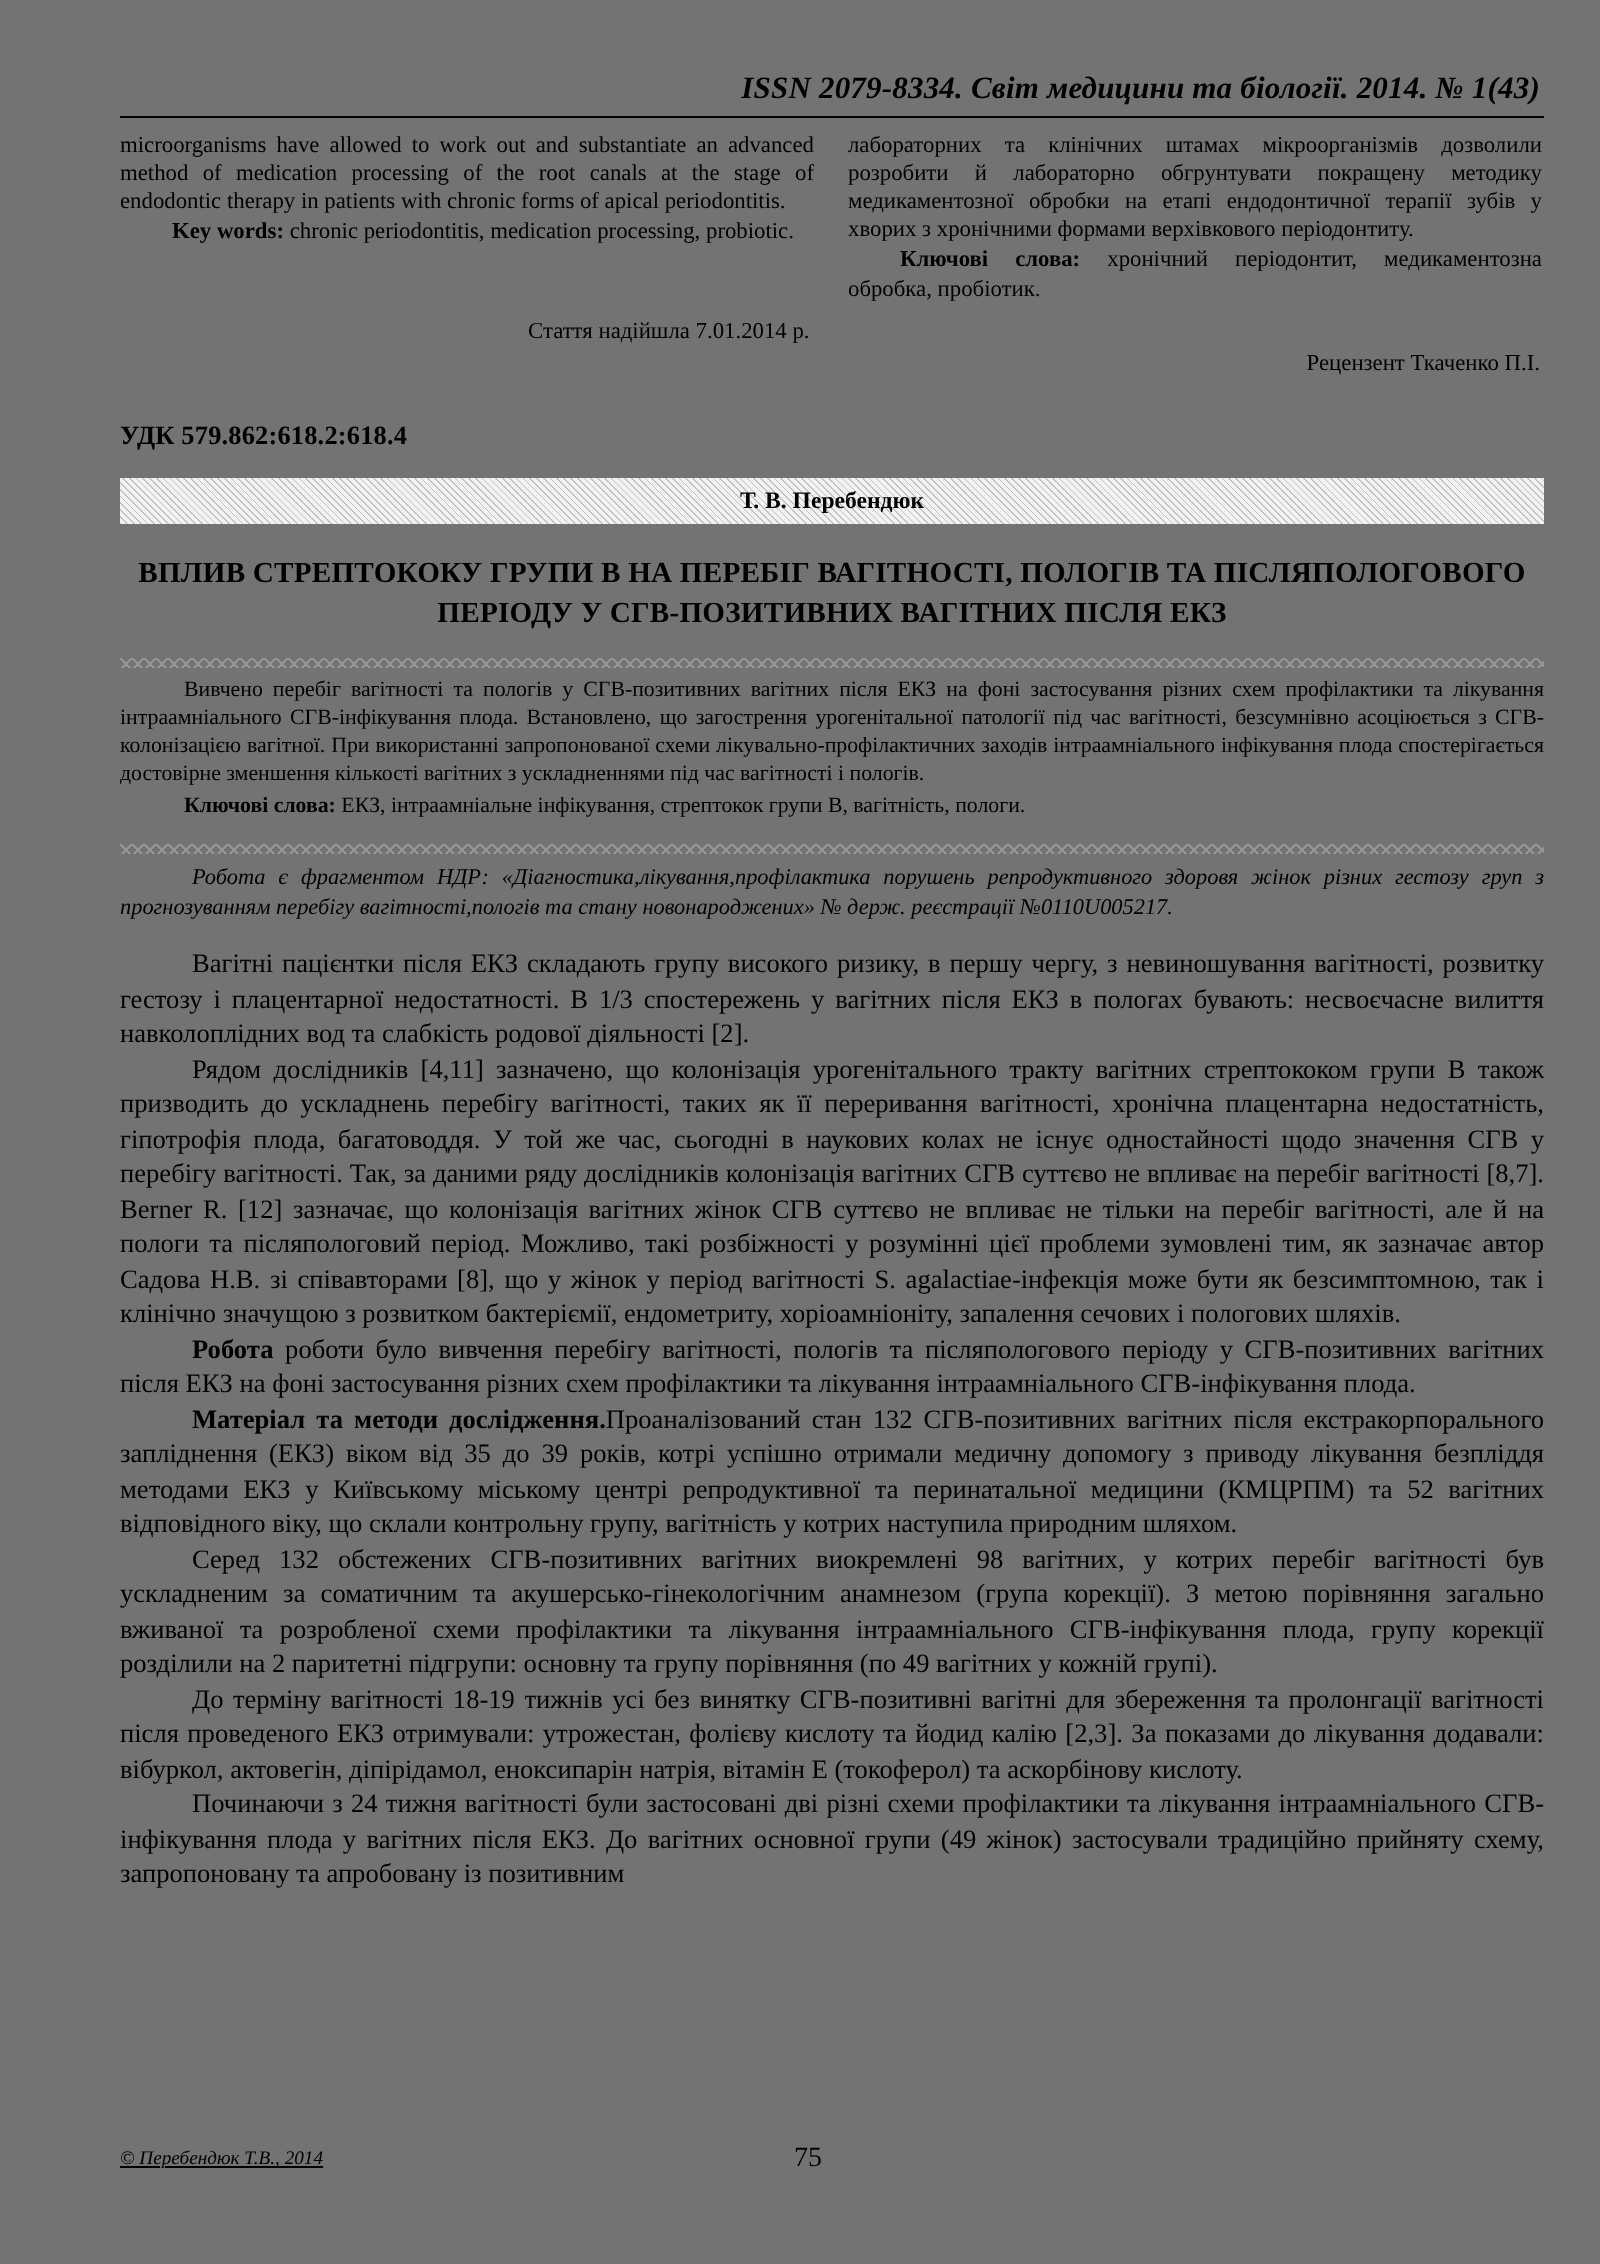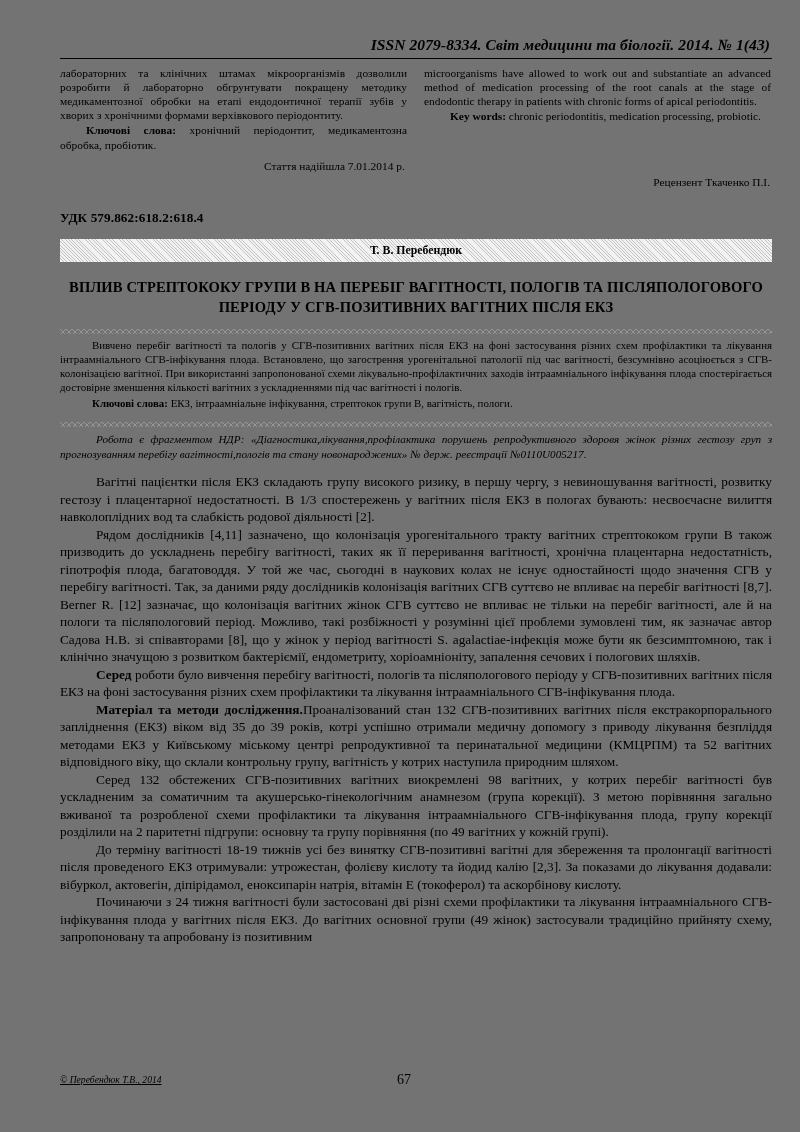--- a/index.html
+++ b/index.html
@@ -201,27 +201,27 @@
 <body>
 
 <div class="page">
   <div class="content">
 
     <div class="running-head">ISSN 2079-8334. Світ медицини та біології. 2014. № 1(43)</div>
     <div class="head-rule"></div>
 
     <div class="two-col">
       <div class="col">
+        <p>microorganisms have allowed to work out and substantiate an advanced method of medication processing of the root canals at the stage of endodontic therapy in patients with chronic forms of apical periodontitis.</p>
+        <p class="kw"><b>Key words:</b><span> chronic periodontitis, medication processing, probiotic.</span></p>
+      </div>
+      <div class="col">
         <p>лабораторних та клінічних штамах мікроорганізмів дозволили розробити й лабораторно обгрунтувати покращену методику медикаментозної обробки на етапі ендодонтичної терапії зубів у хворих з хронічними формами верхівкового періодонтиту.</p>
         <p class="kw"><b>Ключові слова:</b><span> хронічний періодонтит, медикаментозна обробка, пробіотик.</span></p>
       </div>
-      <div class="col">
-        <p>microorganisms have allowed to work out and substantiate an advanced method of medication processing of the root canals at the stage of endodontic therapy in patients with chronic forms of apical periodontitis.</p>
-        <p class="kw"><b>Key words:</b><span> chronic periodontitis, medication processing, probiotic.</span></p>
-      </div>
     </div>
 
     <div class="meta-line">
       <div class="meta-received">Стаття надійшла 7.01.2014 р.</div>
       <div class="meta-reviewer">Рецензент Ткаченко П.І.</div>
     </div>
 
     <div class="udc">УДК 579.862:618.2:618.4</div>
 
     <div class="author-banner">
@@ -239,26 +239,26 @@
 
     <div class="zigzag"></div>
 
     <div class="ndr">
       <p>Робота є фрагментом НДР: «Діагностика,лікування,профілактика порушень репродуктивного здоровя жінок різних гестозу груп з прогнозуванням перебігу вагітності,пологів та стану новонароджених» № держ. реєстрації №0110U005217.</p>
     </div>
 
     <div class="body">
       <p><b></b><span>Вагітні пацієнтки після ЕКЗ складають групу високого ризику, в першу чергу, з невиношування вагітності, розвитку гестозу і плацентарної недостатності. В 1/3 спостережень у вагітних після ЕКЗ в пологах бувають: несвоєчасне вилиття навколоплідних вод та слабкість родової діяльності [2].</span></p>
       <p><b></b><span>Рядом дослідників [4,11] зазначено, що колонізація урогенітального тракту вагітних стрептококом групи В також призводить до ускладнень перебігу вагітності, таких як її переривання вагітності, хронічна плацентарна недостатність, гіпотрофія плода, багатоводдя. У той же час, сьогодні в наукових колах не існує одностайності щодо значення СГВ у перебігу вагітності. Так, за даними ряду дослідників колонізація вагітних СГВ суттєво не впливає на перебіг вагітності [8,7]. Berner R. [12] зазначає, що колонізація вагітних жінок СГВ суттєво не впливає не тільки на перебіг вагітності, але й на пологи та післяпологовий період. Можливо, такі розбіжності у розумінні цієї проблеми зумовлені тим, як зазначає автор Садова Н.В. зі співавторами [8], що у жінок у період вагітності S. agalactiae-інфекція може бути як безсимптомною, так і клінічно значущою з розвитком бактеріємії, ендометриту, хоріоамніоніту, запалення сечових і пологових шляхів.</span></p>
-      <p><b>Серед</b><span> роботи було вивчення перебігу вагітності, пологів та післяпологового періоду у СГВ-позитивних вагітних після ЕКЗ на фоні застосування різних схем профілактики та лікування інтраамніального СГВ-інфікування плода.</span></p>
+      <p><b>Робота</b><span> роботи було вивчення перебігу вагітності, пологів та післяпологового періоду у СГВ-позитивних вагітних після ЕКЗ на фоні застосування різних схем профілактики та лікування інтраамніального СГВ-інфікування плода.</span></p>
       <p><b>Матеріал та методи дослідження.</b><span>Проаналізований стан 132 СГВ-позитивних вагітних після екстракорпорального запліднення (ЕКЗ) віком від 35 до 39 років, котрі успішно отримали медичну допомогу з приводу лікування безпліддя методами ЕКЗ у Київському міському центрі репродуктивної та перинатальної медицини (КМЦРПМ) та 52 вагітних відповідного віку, що склали контрольну групу, вагітність у котрих наступила природним шляхом.</span></p>
       <p><b></b><span>Серед 132 обстежених СГВ-позитивних вагітних виокремлені 98 вагітних, у котрих перебіг вагітності був ускладненим за соматичним та акушерсько-гінекологічним анамнезом (група корекції). З метою порівняння загально вживаної та розробленої схеми профілактики та лікування інтраамніального СГВ-інфікування плода, групу корекції розділили на 2 паритетні підгрупи: основну та групу порівняння (по 49 вагітних у кожній групі).</span></p>
       <p><b></b><span>До терміну вагітності 18-19 тижнів усі без винятку СГВ-позитивні вагітні для збереження та пролонгації вагітності після проведеного ЕКЗ отримували: утрожестан, фолієву кислоту та йодид калію [2,3]. За показами до лікування додавали: вібуркол, актовегін, діпірідамол, еноксипарін натрія, вітамін Е (токоферол) та аскорбінову кислоту.</span></p>
       <p><b></b><span>Починаючи з 24 тижня вагітності були застосовані дві різні схеми профілактики та лікування інтраамніального СГВ-інфікування плода у вагітних після ЕКЗ. До вагітних основної групи (49 жінок) застосували традиційно прийняту схему, запропоновану та апробовану із позитивним</span></p>
     </div>
 
   </div>
 
   <div class="footer">
     <div class="copyright">© Перебендюк Т.В., 2014</div>
-    <div class="page-number">67</div>
+    <div class="page-number">75</div>
   </div>
 </div>
 
 </body></html>

